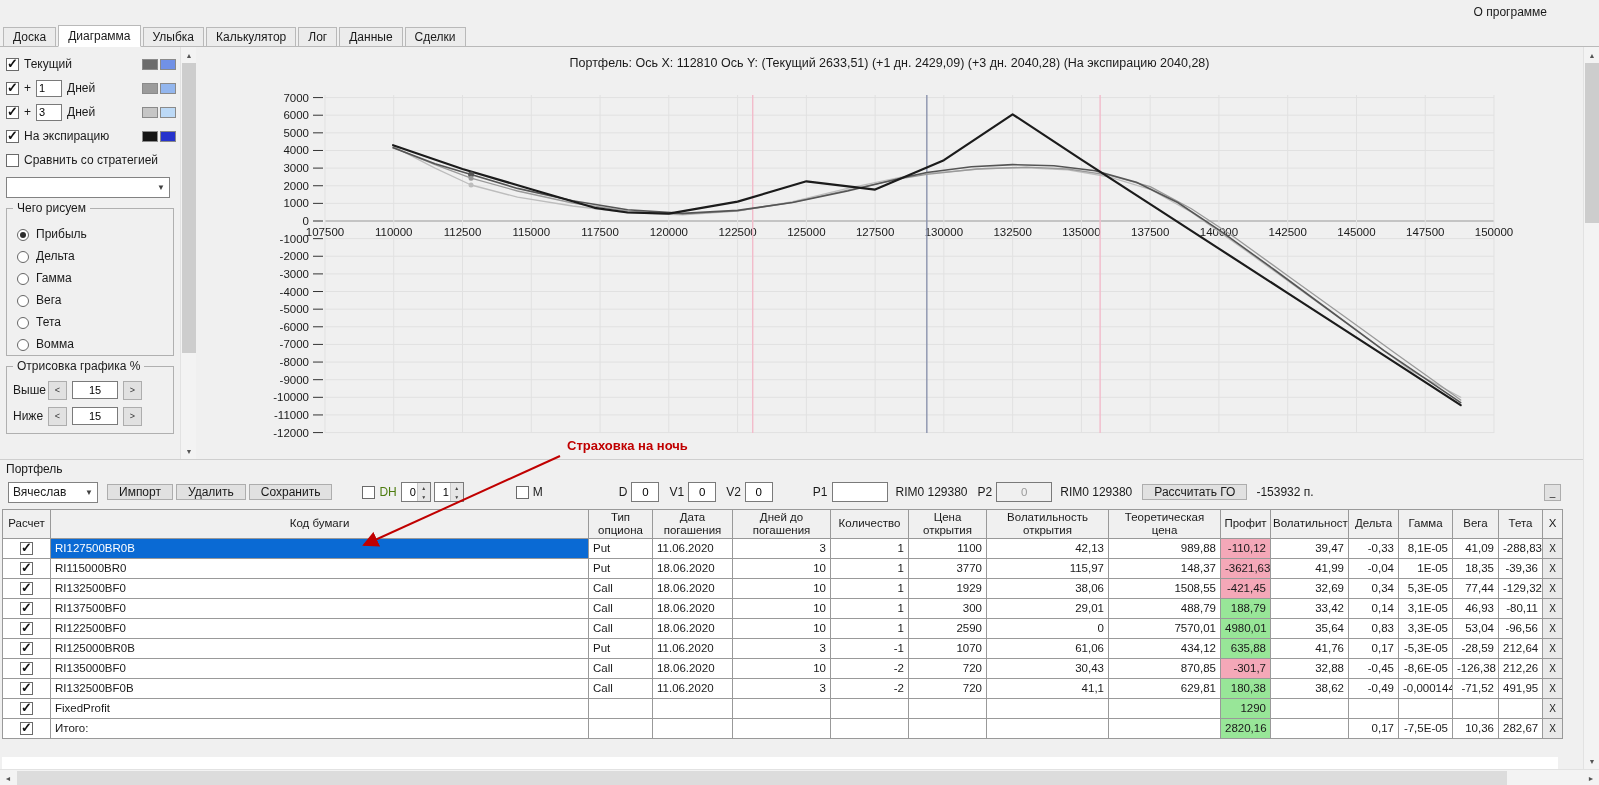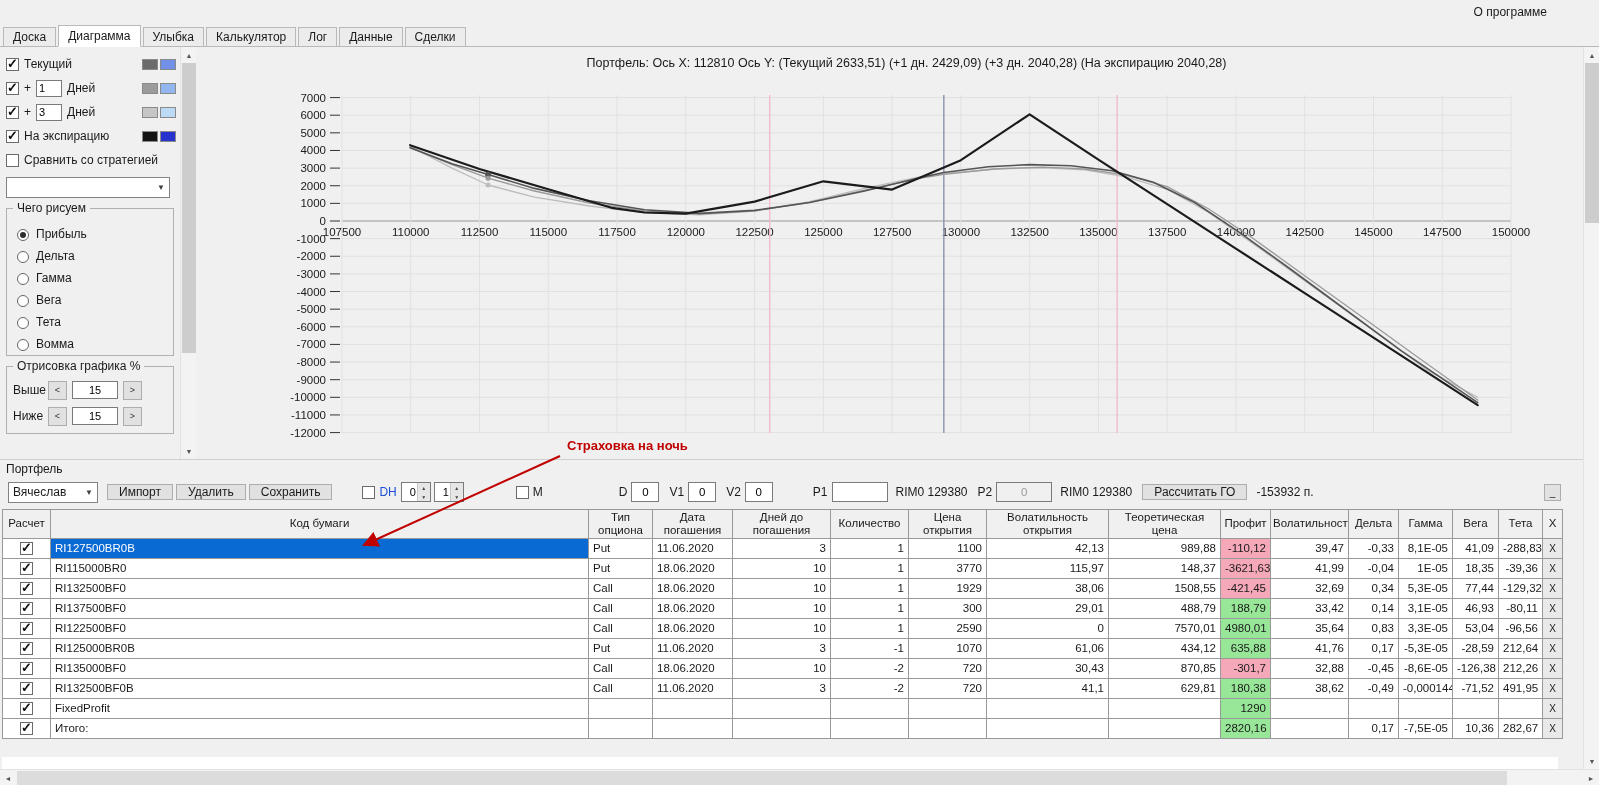--- a/index.html
+++ b/index.html
@@ -41,32 +41,32 @@
   
   .vsb { position:absolute; width:16px; background:#f3f3f3; border-left:1px solid #e2e2e2; }
   .sb-arrow { position:absolute; left:0; top:0; width:16px; height:16px; font-size:7px; color:#555; display:flex; align-items:center; justify-content:center; }
   .sb-bottom { top:auto; bottom:0; }
   .sb-thumb { position:absolute; left:1px; width:14px; background:#cdcdcd; }
   .hsb { position:absolute; left:0; top:769px; width:1599px; height:16px; background:#f3f3f3; border-top:1px solid #e2e2e2; }
   .hsb-arrow { position:absolute; top:0; width:16px; height:16px; font-size:7px; color:#555; display:flex; align-items:center; justify-content:center; }
   .hsb-arrow.left { left:0; } .hsb-arrow.right { right:0; }
   .hsb-thumb { position:absolute; top:1px; height:14px; background:#dcdcdc; }
   
-  .chart-region { position:absolute; left:213px; top:47px; width:1387px; height:412px; }
+  .chart-region { position:absolute; left:196px; top:47px; width:1387px; height:412px; }
   .chart-header { position:absolute; top:9px; left:0; width:100%; text-align:center; font-size:12.5px; white-space:nowrap; }
   #chart-svg { position:absolute; left:0; top:28px; }
   
   .portfolio-section { position:absolute; left:0; top:459px; width:1583px; height:310px; border-top:1px solid #cfcfcf; background:#f0f0f0; }
   .portfolio-title { padding:2px 0 0 6px; }
   .toolbar { position:absolute; left:0; top:17px; width:100%; height:30px; display:flex; align-items:center; padding-left:8px; }
   .btn { height:16px; border:1px solid #adadad; background:#e1e1e1; padding:2px 11px; font-size:12px; font-family:"Liberation Sans",sans-serif; display:flex; align-items:center; cursor:default; }
   .tb { height:20px; border:1px solid #7a7a7a; background:#fff; font-size:11.5px; padding:0 3px; font-family:"Liberation Sans",sans-serif; }
   .tb.ctr { text-align:center; }
   .tb.disabled { background:#f0f0f0; color:#9a9a9a; }
-  .dim { color:#1d4ed8; }
+  .dim { color:#4d7c0f; }
   .combo.small { width:90px; margin:0; height:21px; }
   .spin { display:inline-flex; height:20px; border:1px solid #7a7a7a; background:#fff; }
   .spin-val { width:15px; border:none; font-size:11px; text-align:right; padding:0 1px; font-family:"Liberation Sans",sans-serif; }
   .spin-arrows { display:flex; flex-direction:column; width:13px; border-left:1px solid #c8c8c8; }
   .spin-up,.spin-dn { flex:1; font-size:5px; display:flex; align-items:center; justify-content:center; background:#e6e6e6; color:#444; }
   .mini-right { margin-left:auto; margin-right:22px; width:17px; height:17px; border:1px solid #adadad; background:#e1e1e1; font-size:10px; line-height:1; display:flex; align-items:flex-end; justify-content:center; padding-bottom:2px; }
   .tlabel { margin-right:4px; white-space:nowrap; }
   
   .grid-wrap { position:absolute; left:2px; top:49px; }
   .below-strip { position:absolute; left:2px; top:297px; width:1556px; height:12px; background:#fff; }

